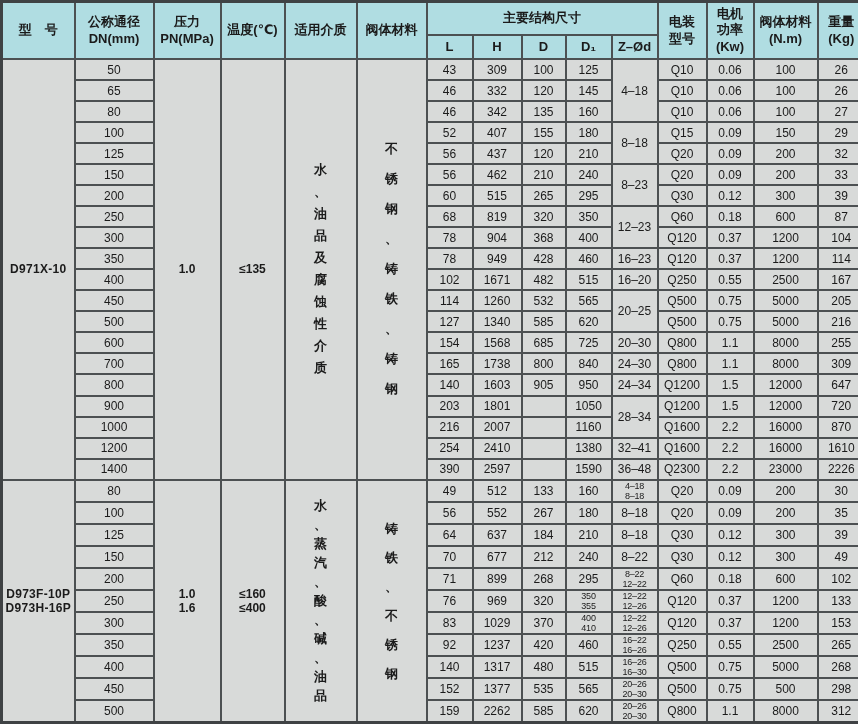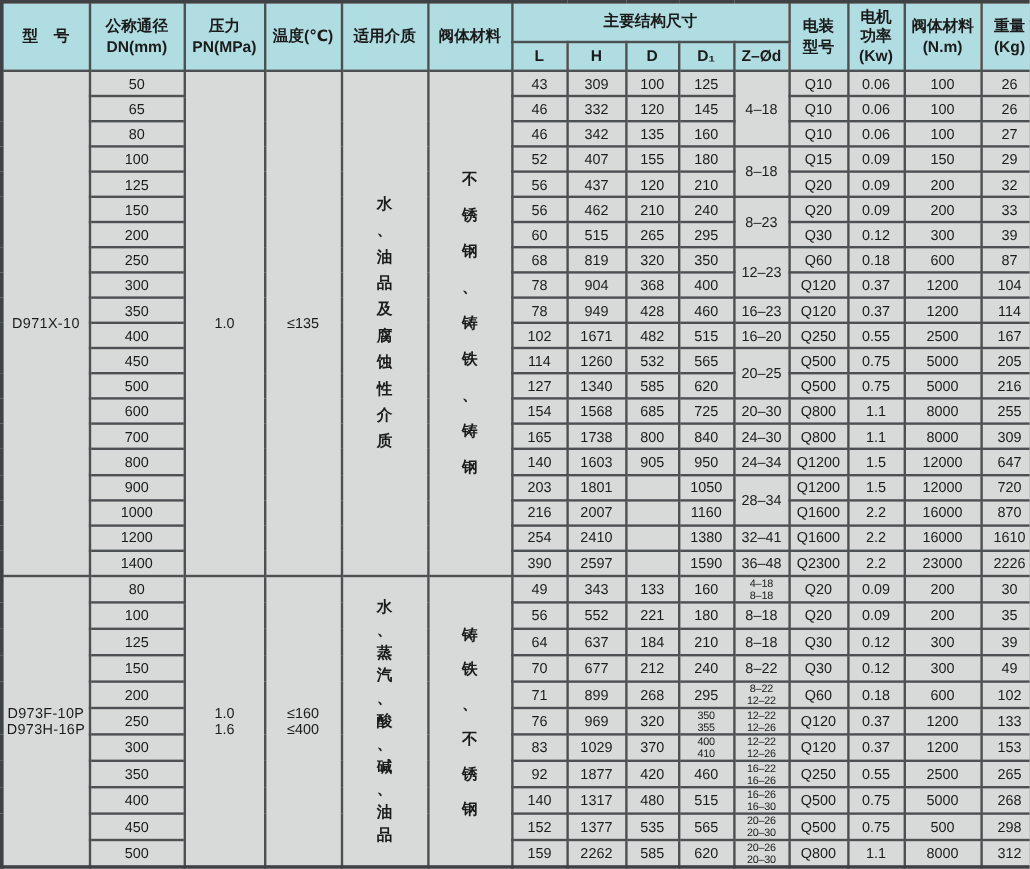--- a/index.html
+++ b/index.html
@@ -37,21 +37,21 @@
   tbody tr.s0{height:21px;}
   tbody tr.s1{height:22px;}
   td.model{font-size:12.5px;letter-spacing:0.3px;}
   td.num{font-size:12px;}
   td.vert{font-size:13px;font-weight:bold;}
   .s0.media{line-height:22px;}
   .s0.material{line-height:30px;}
   .s1.media{line-height:19px;}
   .s1.material{line-height:29px;}
   td.two{font-size:9px;line-height:10px;letter-spacing:-0.2px;}
-  td.big2{font-size:12px;line-height:14px;}
+  td.big2{font-size:12px;line-height:14px;font-weight:bold;}
 </style>
 </head>
 <body>
 
 <table>
   <colgroup>
     <col style="width:73px">
       <col style="width:79px">
       <col style="width:67px">
     <col style="width:64px">
@@ -371,35 +371,35 @@
 、
 油
 品</td>
         <td rowspan="11" class="vert material s1">铸
 铁
 、
 不
 锈
 钢</td>
         <td class="num">49</td>
-        <td class="num">343</td>
+        <td class="num">512</td>
         <td class="num">133</td>
         <td class="num">160</td>
         <td class="two">4–18
 8–18</td>
         <td class="num">Q20</td>
         <td class="num">0.09</td>
         <td class="num">200</td>
         <td class="num">30</td>
       </tr>
       <tr class="s1">
         <td class="num">100</td>
         <td class="num">56</td>
         <td class="num">552</td>
-        <td class="num">221</td>
+        <td class="num">267</td>
         <td class="num">180</td>
         <td class="num">8–18</td>
         <td class="num">Q20</td>
         <td class="num">0.09</td>
         <td class="num">200</td>
         <td class="num">35</td>
       </tr>
       <tr class="s1">
         <td class="num">125</td>
         <td class="num">64</td>
@@ -461,21 +461,21 @@
         <td class="two">12–22
 12–26</td>
         <td class="num">Q120</td>
         <td class="num">0.37</td>
         <td class="num">1200</td>
         <td class="num">153</td>
       </tr>
       <tr class="s1">
         <td class="num">350</td>
         <td class="num">92</td>
-        <td class="num">1877</td>
+        <td class="num">1237</td>
         <td class="num">420</td>
         <td class="num">460</td>
         <td class="two">16–22
 16–26</td>
         <td class="num">Q250</td>
         <td class="num">0.55</td>
         <td class="num">2500</td>
         <td class="num">265</td>
       </tr>
       <tr class="s1">

